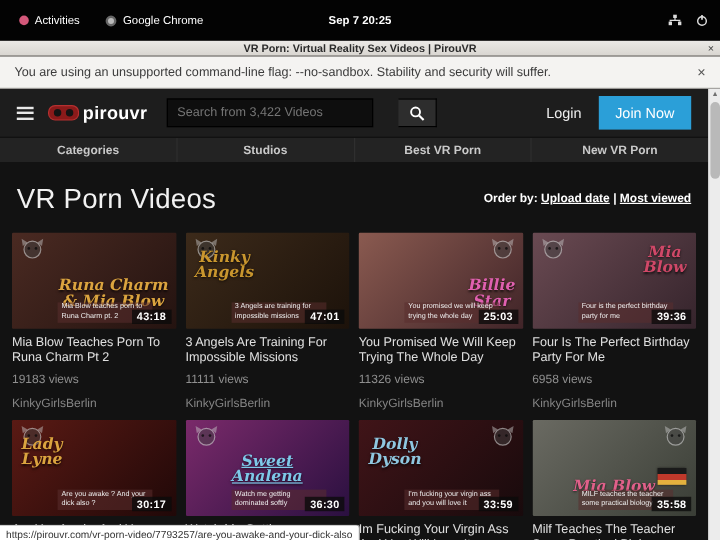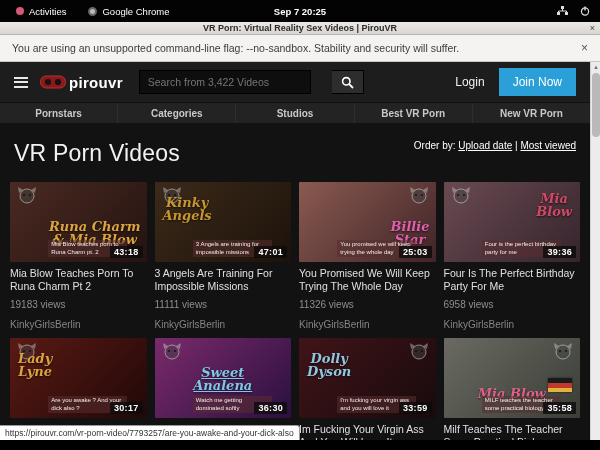--- a/index.html
+++ b/index.html
@@ -1,20 +1,20 @@
 <!DOCTYPE html>
 <html><head>
 <meta charset="utf-8">
 <style>
   * { margin:0; padding:0; box-sizing:border-box; }
   html,body { width:600px; height:450px; overflow:hidden; background:#000;
     font-family:"Liberation Sans", sans-serif; }
 
   
-  .sysbar { position:relative; height:22px; background:#030303; color:#fff;
+  .sysbar { position:relative; height:34px; background:#030303; color:#fff;
     display:flex; align-items:center; font-size:9.5px; }
   .sys-left { display:flex; align-items:center; gap:6px; padding-left:8px; }
   .sys-item { display:flex; align-items:center; gap:5px; padding:0 8px; }
   .dot-activities { width:8px; height:8px; border-radius:50%; background:#d4587a; }
   .chrome-ic { width:9px; height:9px; border-radius:50%; background:#bbb;
     border:2px solid #666; }
   .sys-clock { position:absolute; left:0; right:0; text-align:center; font-weight:bold; }
   .sys-right { margin-left:auto; display:flex; align-items:center; gap:12px;
     padding-right:10px; z-index:1; }
   .sys-right svg { display:block; }
@@ -64,23 +64,23 @@
   .joinbtn { background:#2b9fd8; color:#fff; font-size:12px; padding:7px 14px;
     border-radius:0; }
 
   
   .nav { height:21px; background:#232323; display:flex; border-top:1px solid #111; }
   .nav-item { flex:1; display:flex; align-items:center; justify-content:center;
     font-size:10px; font-weight:bold; color:#c9c9c9; border-right:1px solid #2f2f2f; }
   .nav-item:last-child { border-right:none; }
 
   
-  .headrow { display:flex; padding:17px 14px 15px 14px; }
+  .headrow { display:flex; align-items:center; padding:17px 14px 15px 14px; }
   .h1 { color:#f2f2f2; font-size:23px; font-weight:400; letter-spacing:.2px; }
-  .orderby { margin-left:auto; font-size:10px; font-weight:normal; color:#fff; }
+  .orderby { margin-left:auto; font-size:10px; font-weight:bold; color:#fff; }
   .orderby a { color:#fff; text-decoration:underline; }
 
   
   .grid { display:grid; grid-template-columns:repeat(4,1fr); gap:8px; margin:0 10px; }
   .card { min-width:0; }
   .thumb { position:relative; height:80px; overflow:hidden; border-radius:1px; }
   .cat { position:absolute; top:4px; opacity:.85; }
   .cat.left { left:6px; } .cat.right { right:6px; }
   .ovname { position:absolute; font-family:"DejaVu Serif", serif; font-style:italic;
     font-weight:bold; font-size:13px; line-height:1; text-align:center;
@@ -179,21 +179,20 @@
           </svg>
         </div>
       </div>
       <div class="hdr-right">
         <span class="login">Login</span>
         <span class="joinbtn">Join Now</span>
       </div>
     </div>
 
     <div class="nav">
-      <div class="nav-item">Pornstars</div>
       <div class="nav-item">Categories</div>
       <div class="nav-item">Studios</div>
       <div class="nav-item">Best VR Porn</div>
       <div class="nav-item">New VR Porn</div>
     </div>
 
     <div class="headrow">
       <div class="h1">VR Porn Videos</div>
       <div class="orderby">
         <span>Order by:</span>

